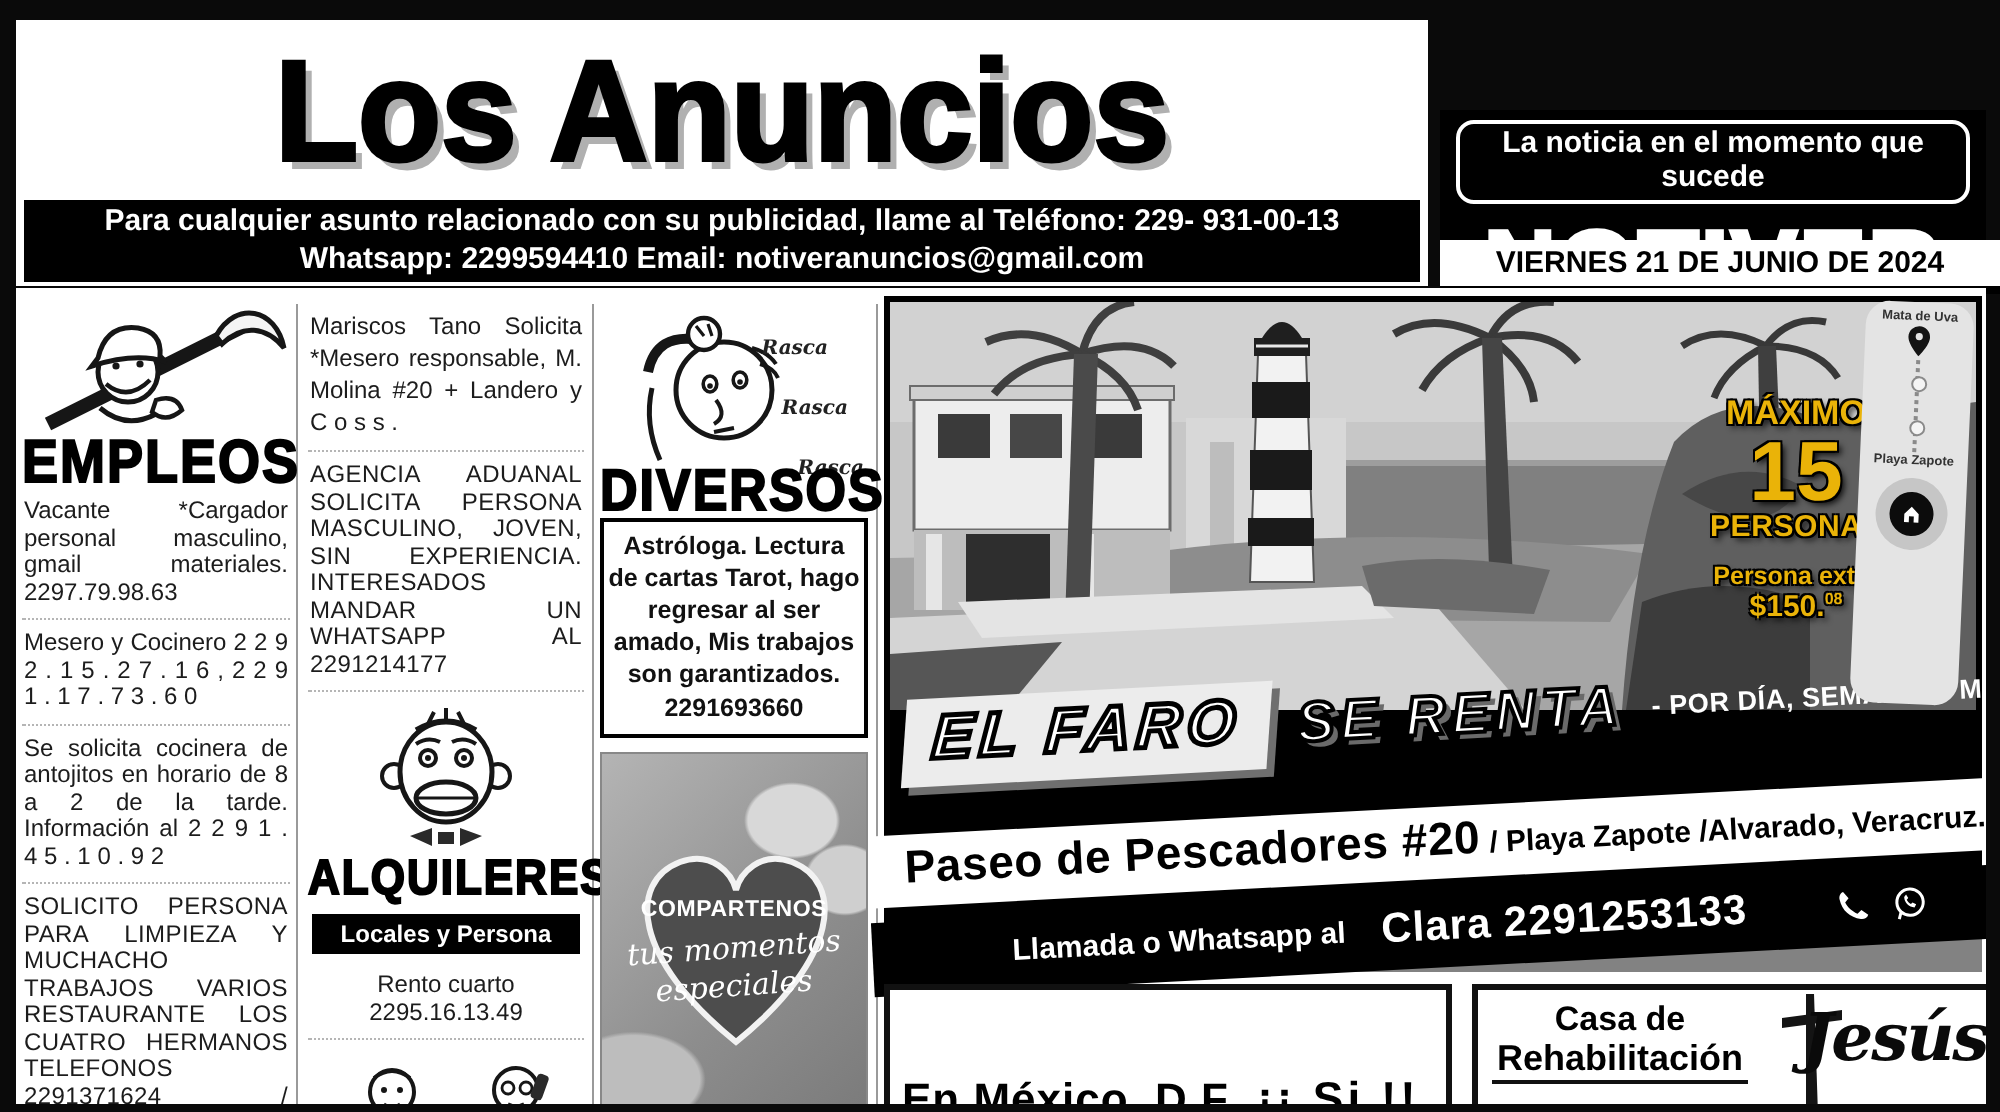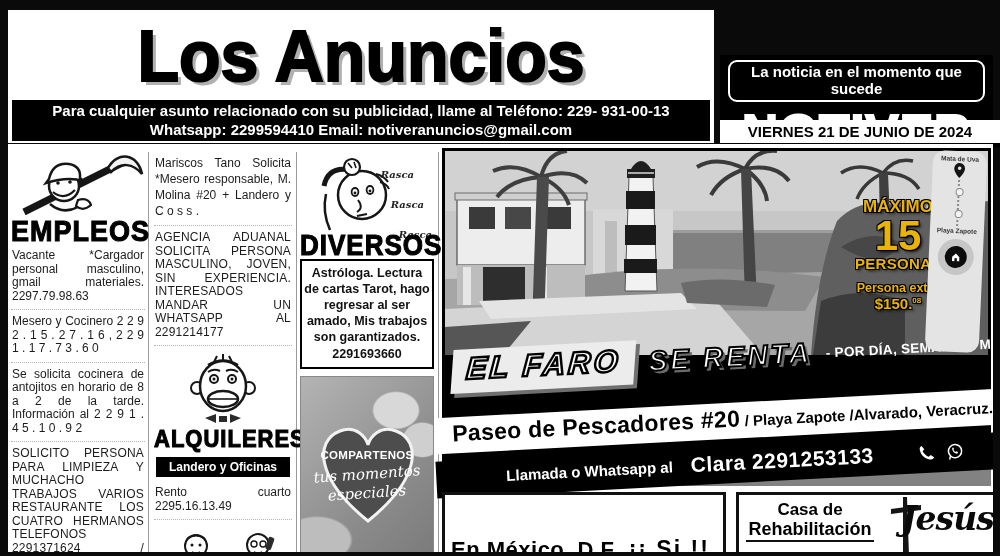--- a/index.html
+++ b/index.html
@@ -188,22 +188,22 @@
       <circle cx="54" cy="25" r="4" fill="#fff" stroke="#161616" stroke-width="2"></circle>
       <circle cx="36" cy="25" r="1.5" fill="#161616"></circle>
         <circle cx="54" cy="25" r="1.5" fill="#161616"></circle>
       <path d="M30 18 q6 -4 12 -1 M48 17 q6 -3 12 1" stroke="#161616" stroke-width="2" fill="none"></path>
       <ellipse cx="45" cy="45" rx="15" ry="8" fill="#fff" stroke="#161616" stroke-width="2.5"></ellipse>
       <line x1="31" y1="45" x2="59" y2="45" stroke="#161616" stroke-width="1.6"></line>
       <path d="M38 60 l-11 4 l11 5 z M52 60 l11 4 l-11 5 z" fill="#2a2a2a"></path>
       <rect x="41" y="62" width="8" height="6" fill="#2a2a2a"></rect>
     </svg>
     <div class="section-title" style="font-size:22px">ALQUILERES</div>
-    <div class="alq-bar">Landero y Oficinas</div>
-    <div class="ad" style="border-bottom:1px dotted #b5b5b5">Rento cuarto 2295.16.13.49</div>
+    <div class="alq-bar">Locales y Persona</div>
+    <div class="ad" style="text-align:center;border-bottom:1px dotted #b5b5b5">Rento cuarto 2295.16.13.49</div>
     <svg class="cartoon" style="margin-top:10px" width="138" height="52" viewBox="0 0 138 52">
       <circle cx="42" cy="16" r="11" fill="#fff" stroke="#161616" stroke-width="2"></circle>
       <path d="M33 9 q9 -7 18 0" stroke="#161616" stroke-width="2" fill="none"></path>
       <circle cx="38" cy="15" r="1.5" fill="#161616"></circle>
         <circle cx="46" cy="15" r="1.5" fill="#161616"></circle>
       <path d="M38 22 q4 3 8 0" stroke="#161616" stroke-width="1.6" fill="none"></path>
       <path d="M28 48 q2 -16 14 -18 q12 2 14 18" fill="#fff" stroke="#161616" stroke-width="2"></path>
       <rect x="12" y="34" width="14" height="8" rx="2" transform="rotate(-18 19 38)" fill="#2a2a2a"></rect>
       <circle cx="104" cy="15" r="11" fill="#fff" stroke="#161616" stroke-width="2"></circle>
       <circle cx="100" cy="14" r="3" fill="none" stroke="#161616" stroke-width="1.4"></circle>

